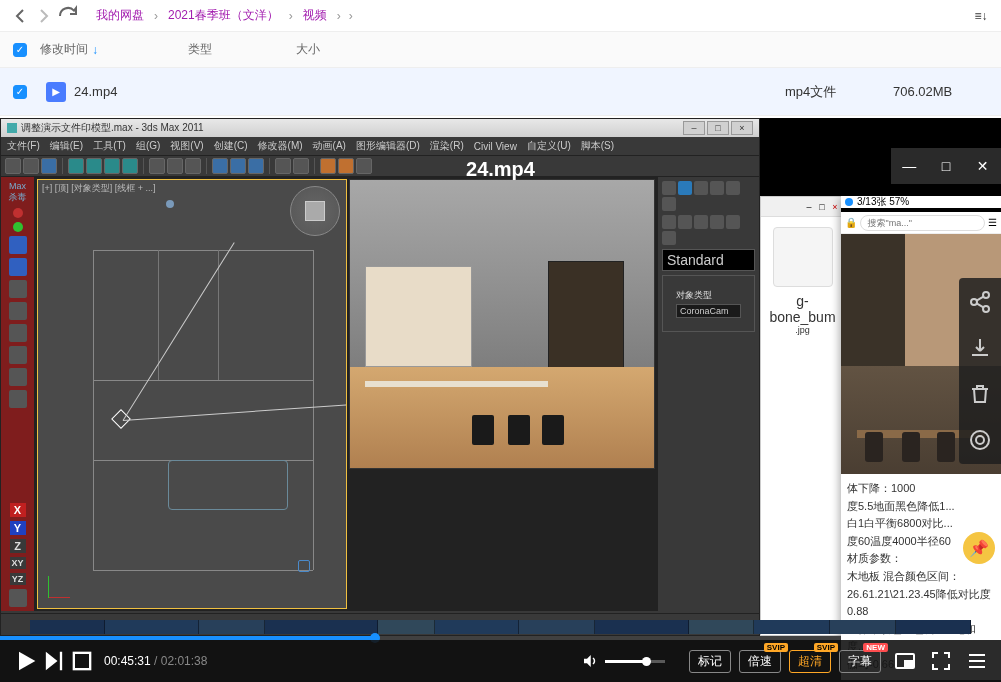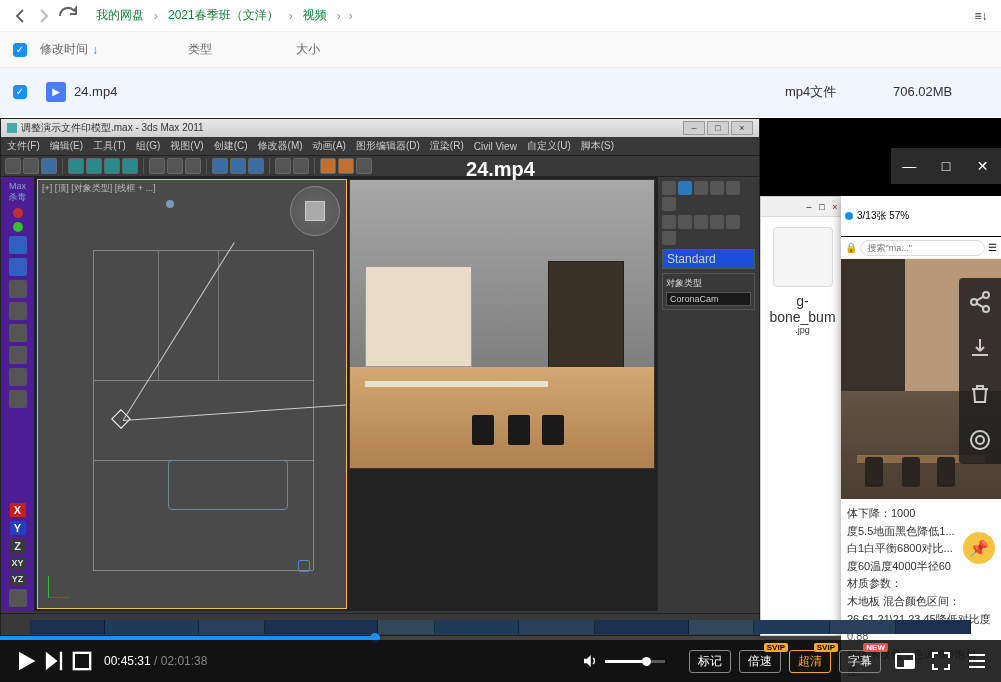--- a/index.html
+++ b/index.html
@@ -2,21 +2,21 @@
 <html><head>
 <meta charset="utf-8">
 <style>
 * { margin: 0; padding: 0; box-sizing: border-box; font-family: "Microsoft YaHei", Arial, sans-serif; }
 body { width: 1001px; height: 682px; overflow: hidden; background: #fff; position: relative; }
 
 
 .top-nav { height: 32px; display: flex; align-items: center; padding: 0 8px; border-bottom: 1px solid #eee; font-size: 12px; color: #333; }
 .nav-btn { width: 24px; height: 24px; display: flex; align-items: center; justify-content: center; cursor: pointer; color: #666; }
 .breadcrumb { display: flex; align-items: center; margin-left: 12px; gap: 4px; flex: 1; }
-.crumb { color: #15803d; cursor: pointer; padding: 2px 4px; }
+.crumb { color: #a21caf; cursor: pointer; padding: 2px 4px; }
 .crumb-sep { color: #999; padding: 0 2px; }
 .sort-btn { width: 24px; height: 24px; display: flex; align-items: center; justify-content: center; cursor: pointer; color: #333; }
 
 
 .file-header { height: 36px; display: flex; align-items: center; border-bottom: 1px solid #eee; font-size: 12px; color: #666; background: #fafafa; }
 .col-check { width: 40px; display: flex; align-items: center; justify-content: center; }
 .col-name { flex: 1; padding-left: 6px; }
 .col-date { width: 148px; display: flex; align-items: center; }
 .col-type { width: 108px; }
 .col-size { width: 108px; }
@@ -39,21 +39,21 @@
 .max-winbtns { margin-left: auto; display: flex; gap: 2px; }
 .max-winbtn { width: 22px; height: 14px; background: #d0d0d0; border: 1px solid #999; font-size: 9px; text-align: center; line-height: 12px; }
 .max-menu { height: 18px; background: #393939; color: #ccc; font-size: 10px; display: flex; align-items: center; gap: 10px; padding: 0 6px; }
 .max-toolbar { height: 22px; background: #393939; border-top: 1px solid #222; border-bottom: 1px solid #222; display: flex; align-items: center; padding: 0 4px; gap: 2px; }
 .tb-icon { width: 16px; height: 16px; background: #555; border: 1px solid #666; border-radius: 2px; }
 .tb-icon.blue { background: #3a6ea5; }
 .tb-icon.teal { background: #2a8a8a; }
 .tb-icon.orange { background: #c07030; }
 .tb-sep { width: 1px; height: 16px; background: #555; margin: 0 3px; }
 .max-body { position: absolute; top: 58px; left: 0; right: 0; bottom: 24px; display: flex; }
-.max-left-tools { width: 34px; background: #4c1d95; display: flex; flex-direction: column; align-items: center; gap: 4px; padding: 4px 0; border-right: 1px solid #222; }
+.max-left-tools { width: 34px; background: #7f1d1d; display: flex; flex-direction: column; align-items: center; gap: 4px; padding: 4px 0; border-right: 1px solid #222; }
 .lt-icon { width: 18px; height: 18px; border-radius: 2px; }
 .lt-dot { width: 10px; height: 10px; border-radius: 50%; }
 .axis { font-size: 11px; font-weight: bold; width: 16px; text-align: center; padding: 1px 0; }
 .axis.x { background: #c02020; color: #fff; }
 .axis.y { background: #2040c0; color: #fff; }
 .axis.z { background: #393939; color: #ddd; }
 .axis.xy { background: #393939; color: #ddd; font-size: 9px; }
 .axis.yz { background: #393939; color: #ddd; font-size: 9px; }
 
 
@@ -73,30 +73,30 @@
 .cam-line { position: absolute; border-top: 1px solid #ccc; transform-origin: left center; }
 .gizmo { position: absolute; width: 50px; height: 50px; border-radius: 50%; border: 1px solid #888; right: 6px; top: 6px; display: flex; align-items: center; justify-content: center; background: radial-gradient(#666,#555); }
 .gizmo-cube { width: 20px; height: 20px; background: #aaa; border: 1px solid #ccc; }
 .origin-axes { position: absolute; bottom: 10px; left: 10px; width: 30px; height: 30px; }
 
 
 .max-right { width: 102px; background: #393939; border-left: 1px solid #222; padding: 4px; font-size: 10px; color: #ccc; }
 .mr-tabs { display: flex; gap: 2px; margin-bottom: 4px; flex-wrap: wrap; }
 .mr-tab { width: 14px; height: 14px; background: #555; border-radius: 2px; }
 .mr-tab.active { background: #2a7aba; }
-.mr-dd { background: #1d4ed8; border: 1px solid #555; padding: 2px 4px; margin-bottom: 4px; font-size: 12px; }
-.mr-section { border: 1px solid #555; padding: 3px; margin-top: 4px; font-size: 9px; }
+.mr-dd { background: #000000; border: 1px solid #555; padding: 2px 4px; margin-bottom: 4px; font-size: 14px; }
+.mr-section { border: 1px solid #555; padding: 13px; margin-top: 4px; font-size: 9px; }
 .mr-section-hdr { color: #ddd; margin-bottom: 2px; }
 .mr-input { background: #1a1a1a; border: 1px solid #555; padding: 1px 3px; width: 100%; font-size: 9px; color: #ccc; }
 
 .max-status { position: absolute; bottom: 0; left: 0; right: 0; height: 22px; background: #393939; border-top: 1px solid #222; }
 
 
 .ref-window { position: absolute; top: 78px; right: 0; width: 160px; height: 440px; background: #fff; box-shadow: -2px 2px 8px rgba(0,0,0,0.3); font-size: 10px; }
-.ref-tabs { height: 41px; border-bottom: 1px solid #000000; display: flex; align-items: center; padding: 0 4px; gap: 4px; }
+.ref-tabs { height: 16px; border-bottom: 4px solid #000000; display: flex; align-items: center; padding: 0 4px; gap: 4px; }
 .ref-url { height: 22px; display: flex; align-items: center; padding: 0 4px; gap: 3px; border-bottom: 1px solid #eee; }
 .ref-url input { flex: 1; border: 1px solid #ddd; border-radius: 10px; height: 16px; font-size: 9px; padding: 0 6px; min-width: 0; }
 .ref-img { width: 100%; height: 240px; background: linear-gradient(180deg, #8a7560 0%, #6a5a48 40%, #4a3e32 100%); position: relative; }
 .ref-wall { position: absolute; top: 0; left: 40%; right: 0; height: 55%; background: #b89878; }
 .ref-wall2 { position: absolute; top: 0; left: 0; width: 40%; height: 55%; background: #3a3228; }
 .ref-table { position: absolute; bottom: 15%; left: 10%; right: 10%; height: 8px; background: #8a6a48; }
 .ref-chair { position: absolute; bottom: 5%; width: 18px; height: 30px; background: #2a2420; border-radius: 3px; }
 .ref-text { padding: 6px; font-size: 11px; line-height: 1.6; color: #333; background: #fff; }
 
 

